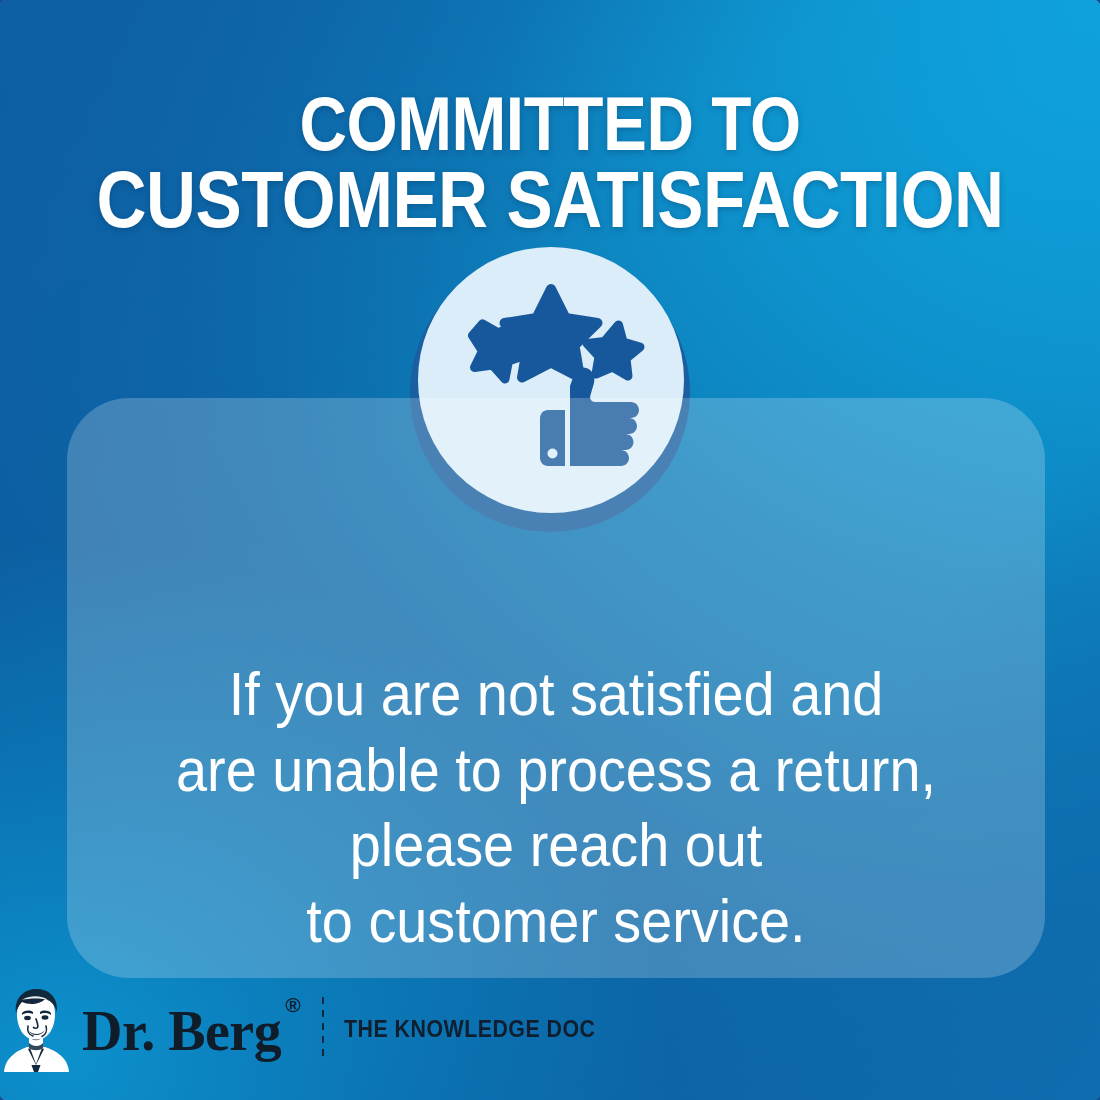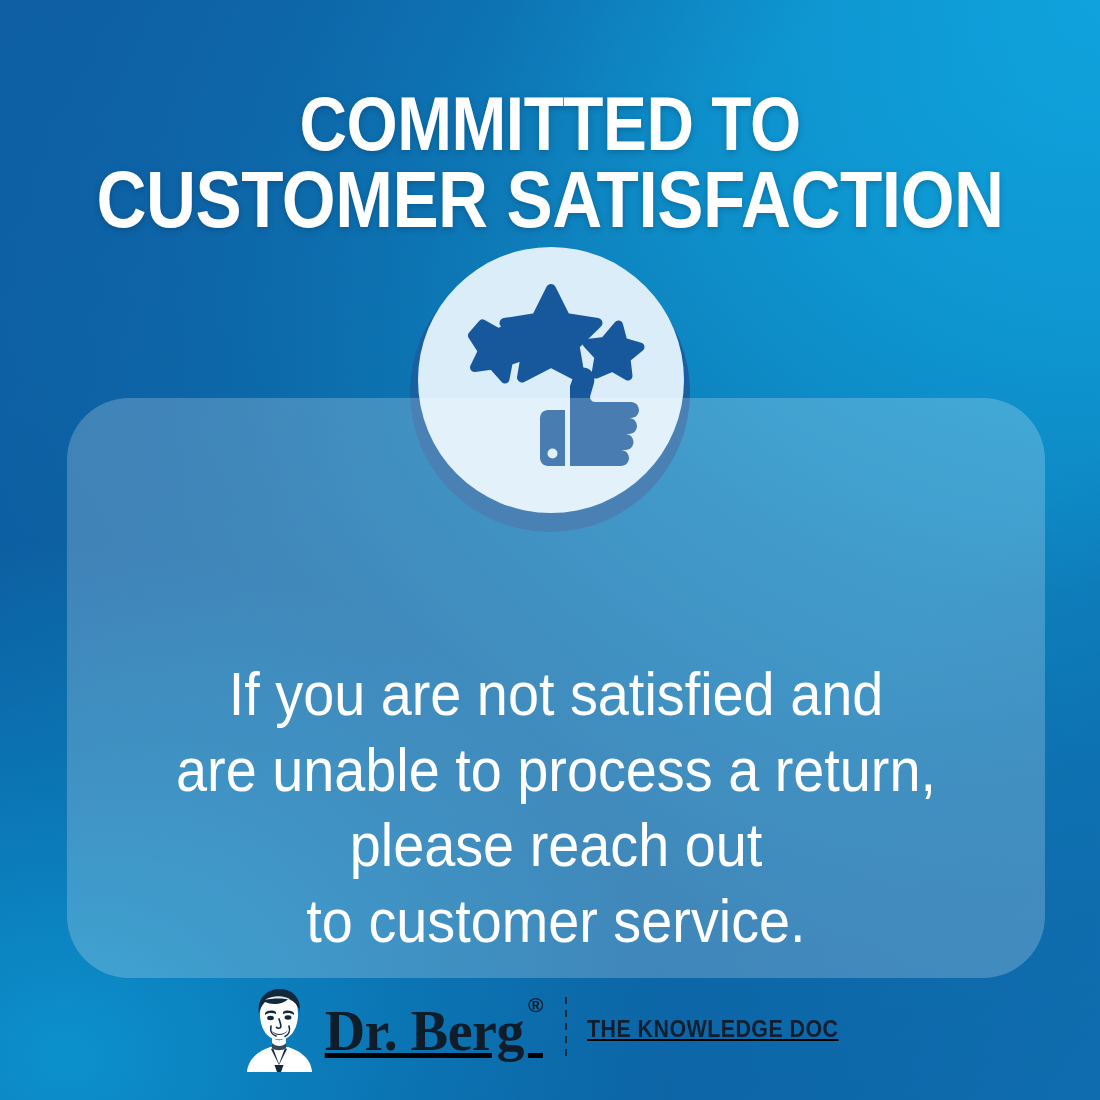--- a/index.html
+++ b/index.html
@@ -10,20 +10,21 @@
   }
   * { box-sizing: border-box; }
 
   .canvas {
     position: relative;
     width: 1100px;
     height: 1100px;
     overflow: hidden;
     font-family: "Liberation Sans", sans-serif;
     background: #d946ef;
+    border-radius: 6px;
   }
 
   
   .bg-base {
     position: absolute;
     inset: 0;
     background:
       radial-gradient(120% 120% at 100% 0%, #0fa3dd 0%, #0e93cd 22%, #0d7fbb 48%, #0c68a8 75%, #0b5c9e 100%);
   }
   .bg-overlay-a {
@@ -129,22 +130,21 @@
 
   
   .footer {
     position: absolute;
     left: 0;
     top: 983px;
     width: 1100px;
     height: 92px;
     display: flex;
     align-items: center;
-    justify-content: center;
-    text-decoration: underline;
+    justify-content: flex-start;
   }
   .logo-portrait {
     width: 72px;
     height: 86px;
     margin-right: 10px;
     flex: 0 0 auto;
   }
   .logo-word {
     color: #0f1d2b;
     font-family: "Liberation Serif", serif;

